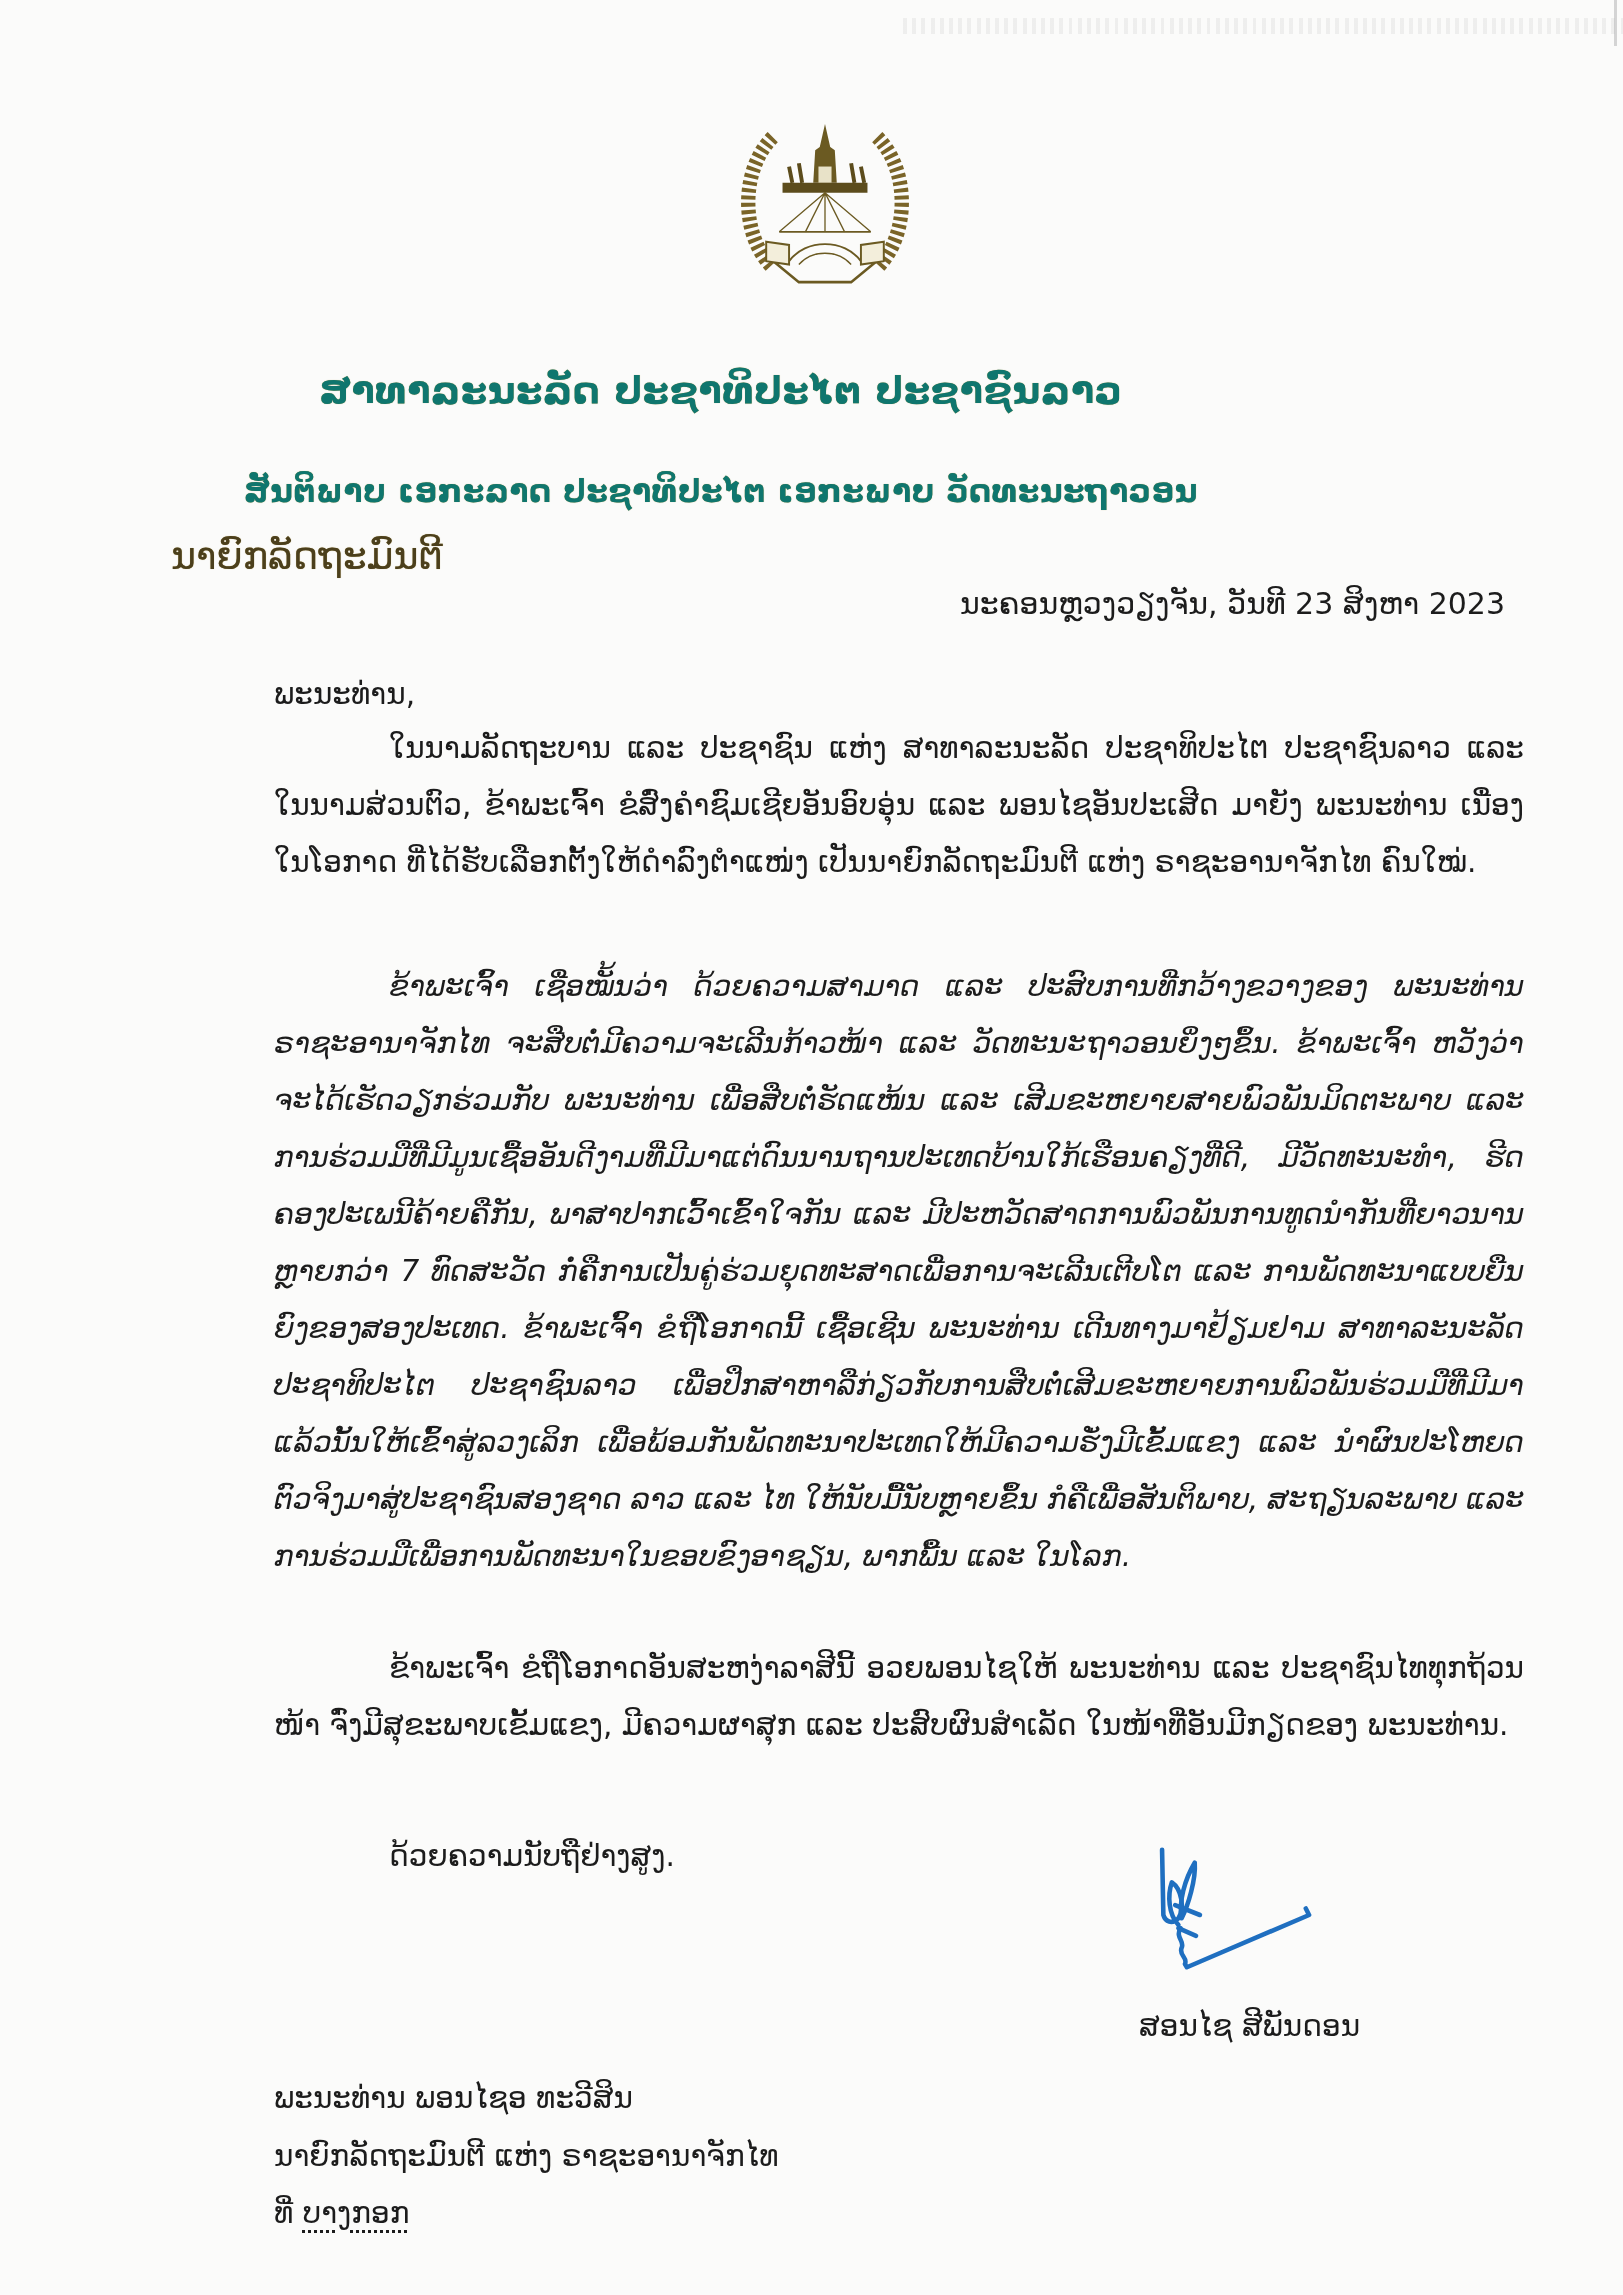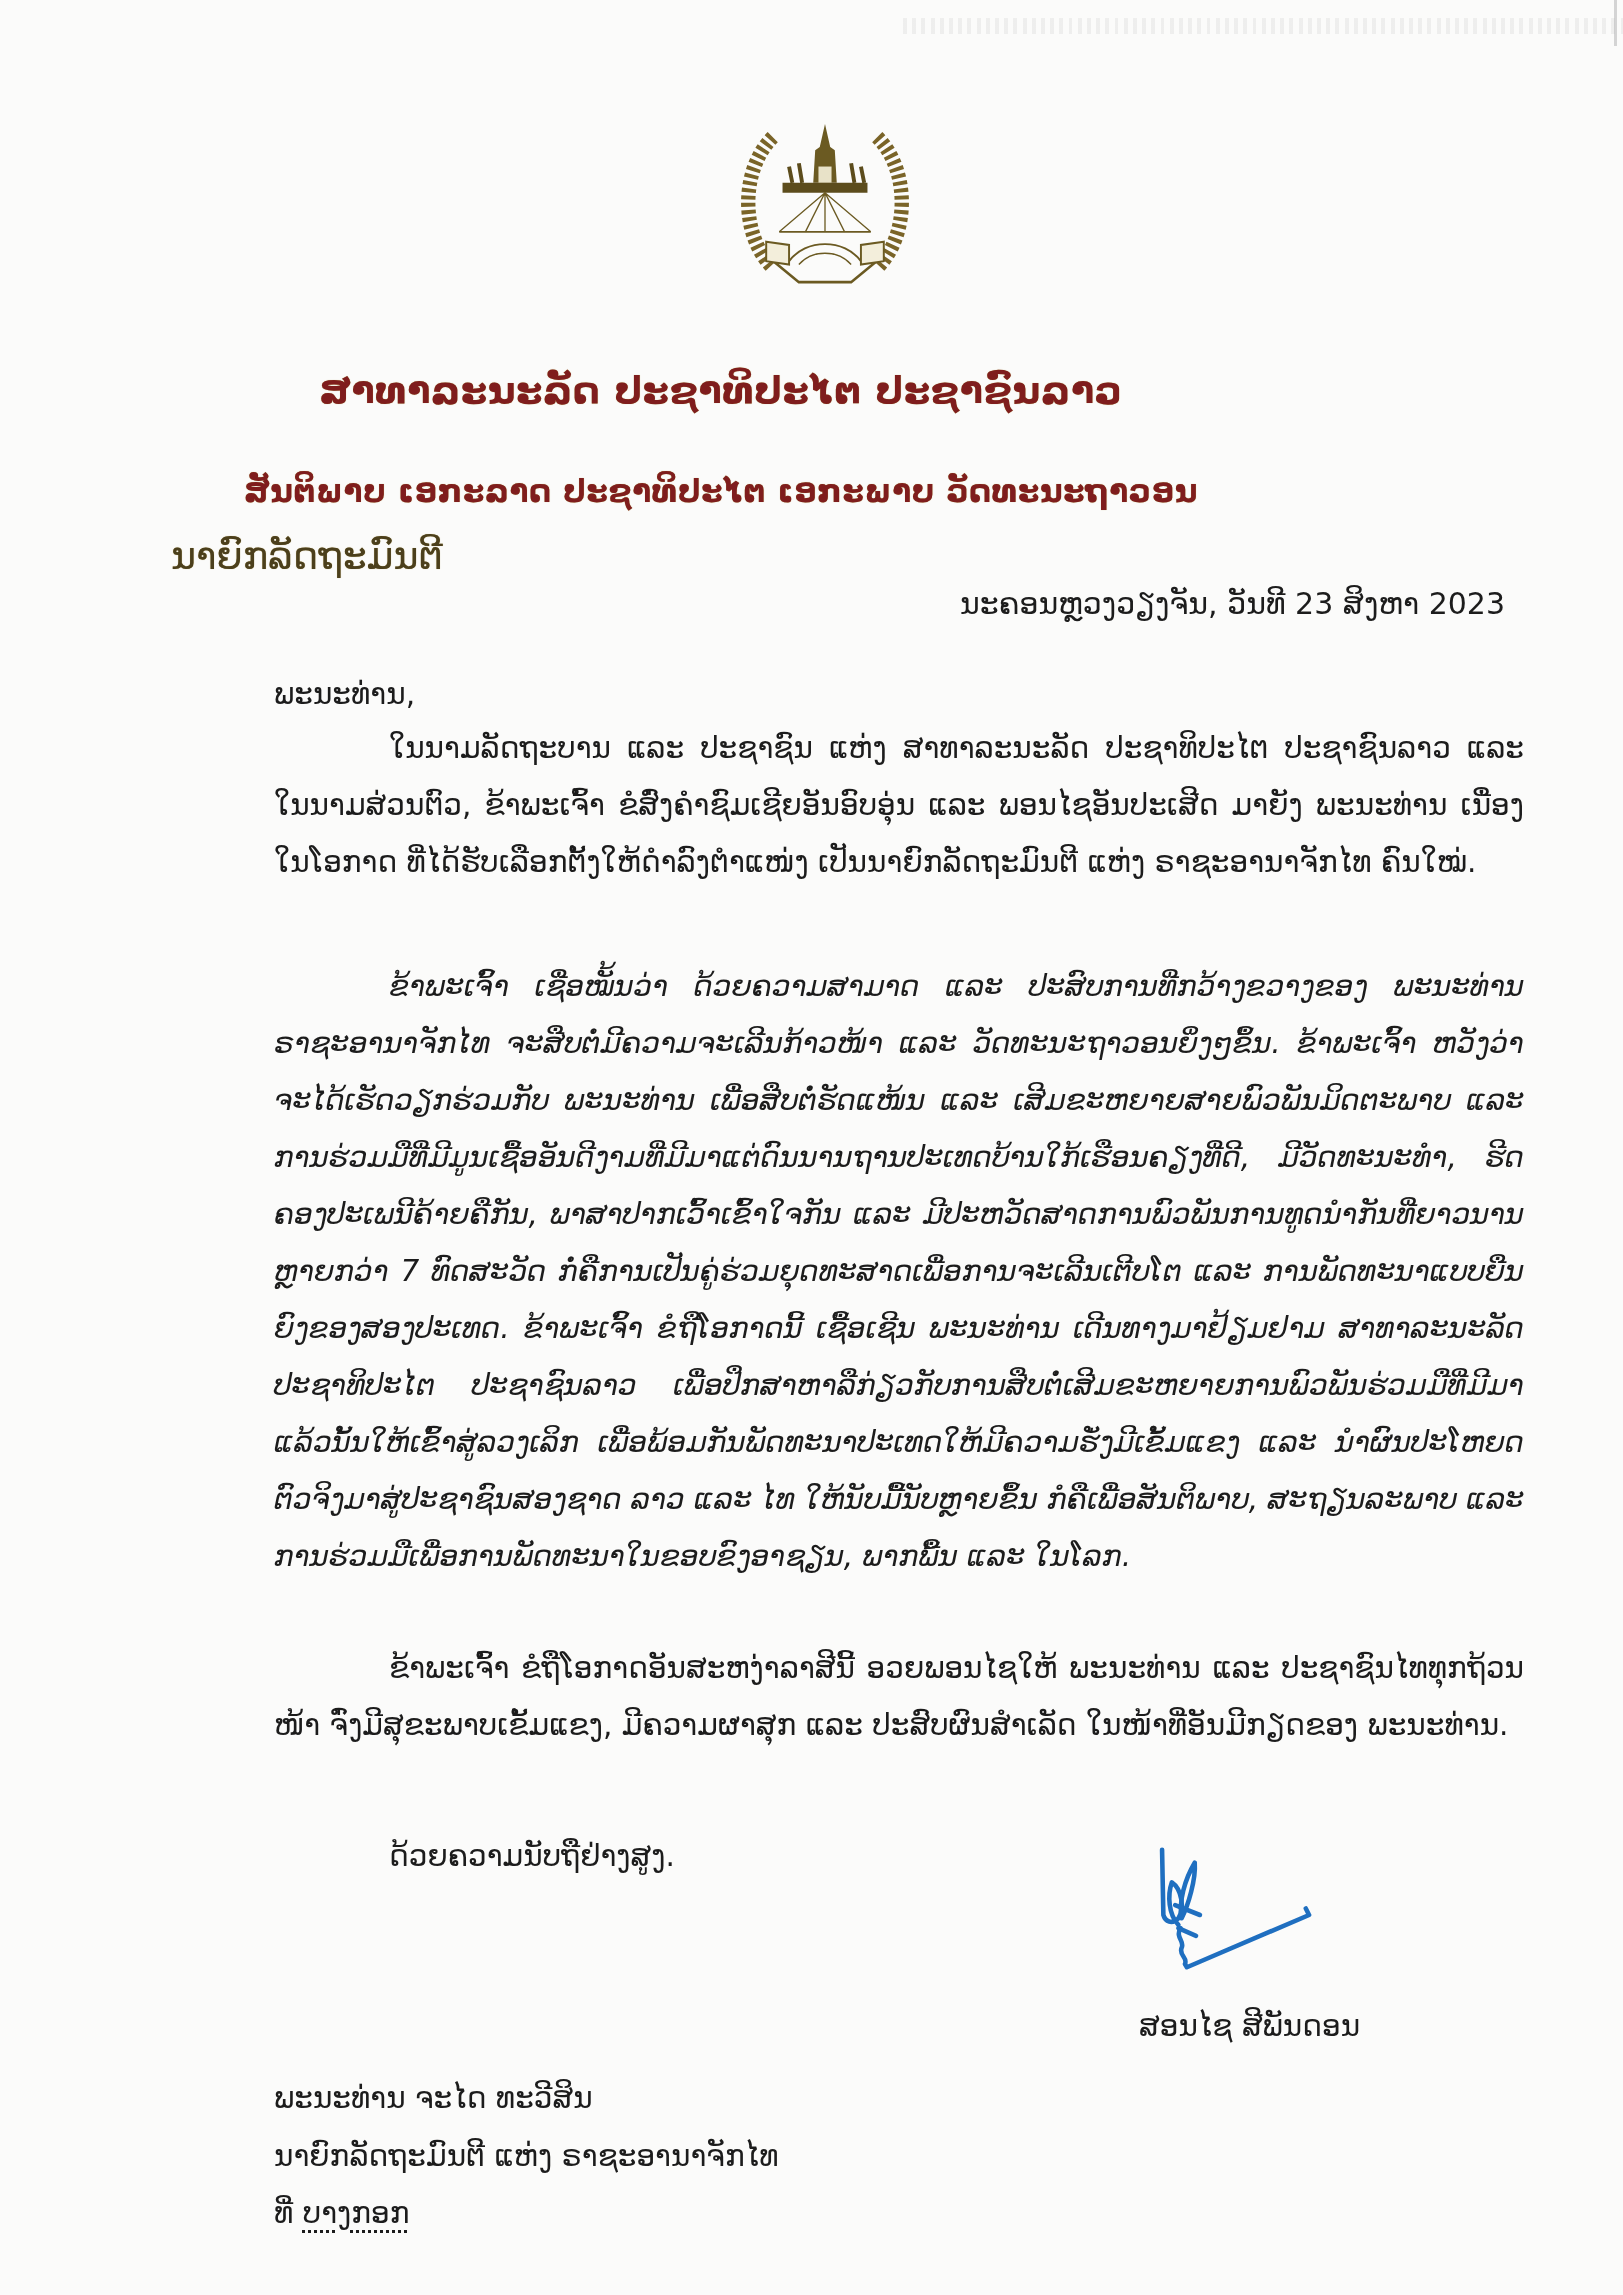--- a/index.html
+++ b/index.html
@@ -17,21 +17,21 @@
   }
   .scan-noise {
     position: absolute; left: 903px; top: 18.3px; width: 720px; height: 15.7px;
     background: repeating-linear-gradient(90deg, rgba(180,180,180,0.18) 0 3.9px, transparent 3.9px 9.2px);
   }
   .emblem {
     position: absolute; left: 727px; top: 111px; width: 196px; height: 196px;
   }
   .hdr {
     position: absolute; left: 0; width: 1442px; text-align: center;
-    font-weight: bold; color: #7f1d1d;
+    font-weight: bold; color: #0f766e;
     text-shadow: 0 0 0.7px #a8913f;
     letter-spacing: 0.7px;
   }
   .hdr-country { top: 368px; font-size: 38px; }
   .hdr-motto   { top: 433px; font-size: 31px; margin-top: 40px; }
   .office-title {
     position: absolute; left: 171px; top: 534px;
     font-size: 38px; color: #4b3f1c;
     text-shadow: 0 0 0.7px #9e8a48;
     text-align: right;
@@ -103,19 +103,19 @@
   <g fill="none" stroke="#1f6fc0" stroke-width="7" stroke-linecap="round" stroke-linejoin="round">
     <path d="M20 10 L22 110 C25 120 35 125 45 115 C55 100 50 70 35 60 C28 80 30 110 45 125"></path>
     <path d="M70 30 C55 55 45 90 50 115 C60 95 72 55 70 30"></path>
     <path d="M40 95 L78 110 M45 130 L72 142"></path>
     <path d="M48 130 C40 145 55 150 50 160 C45 172 60 175 55 185 L58 190 L245 110 L240 100"></path>
   </g>
 </svg>
 
 <div class="signer">ສອນໄຊ ສີພັນດອນ</div>
 
-<div class="addressee addr-1">ພະນະທ່ານ ຈະໄດ ທະວີສິນ</div>
+<div class="addressee addr-1">ພະນະທ່ານ ພອນໄຊອ ທະວີສິນ</div>
 <div class="addressee addr-2">ນາຍົກລັດຖະມົນຕີ ແຫ່ງ ຣາຊະອານາຈັກໄທ</div>
 <div class="addressee addr-3">
   <span>ທີ່</span>
   <span class="addr-city">ບາງກອກ</span>
 </div>
 
 
 </body></html>

